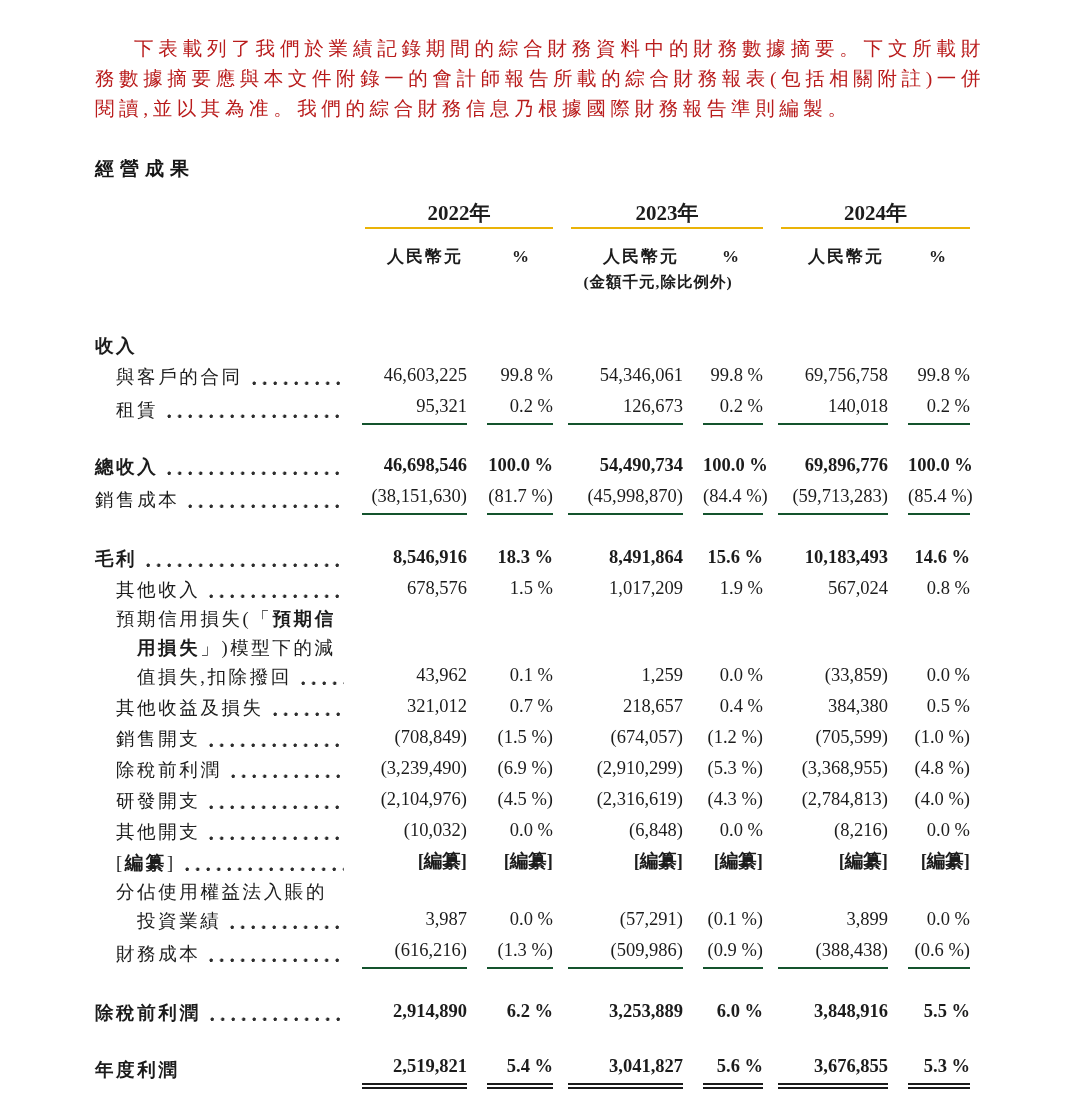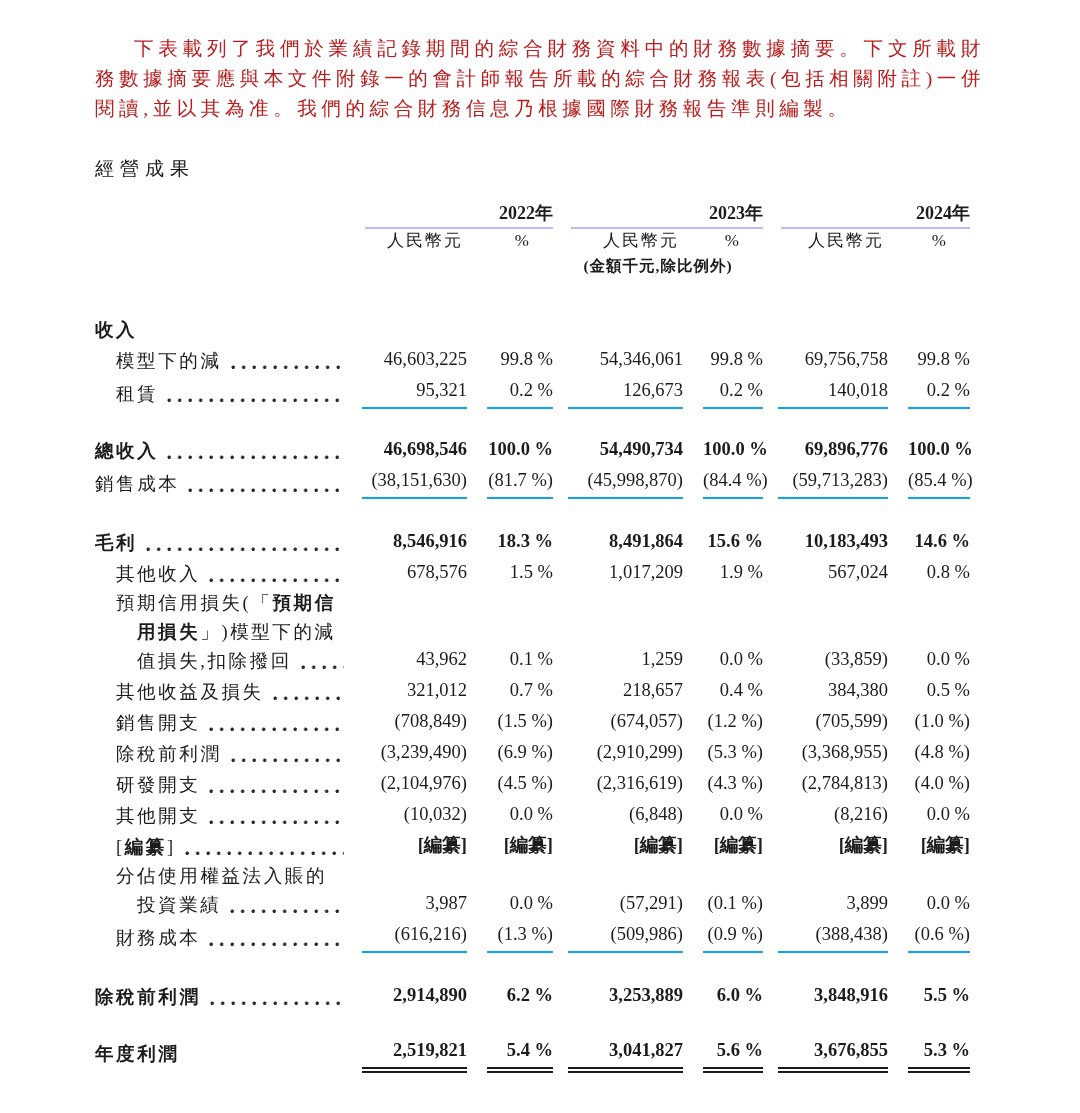--- a/index.html
+++ b/index.html
@@ -15,50 +15,50 @@
     font-size:20px;font-weight:bold;letter-spacing:7px;
     margin:6px 0 0 0;color:#161616;
   }
   p.intro{
     margin:26px 0 0 0;
     font-size:19.5px;line-height:30px;letter-spacing:4.6px;
     text-align:justify;text-indent:2em;color:#b91c1c;
   }
   h2.subhead{
     font-family:"Liberation Sans","DejaVu Sans",sans-serif;
-    font-size:19px;font-weight:normal;letter-spacing:6px;
+    font-size:19px;font-weight:bold;letter-spacing:6px;
     margin:32px 0 0 0;color:#161616;
   }
 
   table.fin{width:875px;border-collapse:collapse;table-layout:fixed;margin-top:20px;}
   .fin th,.fin td{padding:0;vertical-align:bottom;font-weight:normal;}
 
   
-  .yrow .yl{margin-left:18px;border-bottom:2px solid #c4b5fd;text-align:right;
-            padding-bottom:3px;font-weight:bold;font-size:18px;line-height:22px;}
-  .hrow th{font-weight:normal;font-size:17px;padding-top:0;line-height:24px;}
+  .yrow .yl{margin-left:18px;border-bottom:2px solid #eab308;text-align:center;
+            padding-bottom:3px;font-weight:bold;font-size:21px;line-height:22px;}
+  .hrow th{font-weight:bold;font-size:17px;padding-top:16px;line-height:24px;}
   .hrow .ah{text-align:right;padding-right:4px;letter-spacing:2px;}
   .hrow .ph{text-align:right;padding-right:24px;}
   .nrow .note{font-weight:bold;font-size:15.5px;text-align:center;
               letter-spacing:1px;white-space:nowrap;line-height:24px;padding-top:1px;margin-top:30px;}
 
   
   .drow td{font-size:18.5px;line-height:29px;}
   td.lbl{letter-spacing:2.6px;}
   .lab{display:flex;align-items:flex-end;}
   .ind1{flex:0 0 21px;} .ind2{flex:0 0 42px;}
   .bseg{font-weight:bold;}
   tr.b td.lbl,tr.b td.vc{font-weight:bold;}
   td.vc.b{font-weight:bold;}
   .dots{flex:1 1 auto;min-width:12px;height:5px;margin:0 3px 6px 9px;
         background-image:radial-gradient(circle at 2.2px 2.2px,#2b2b2b 1.5px,transparent 2px);
         background-size:10.5px 5px;background-repeat:repeat-x;background-position:left bottom;}
   td.amt{padding-left:15px;} td.pct{padding-left:20px;}
   td.vc .v{text-align:right;padding-bottom:2px;white-space:nowrap;}
-  tr.u1 td.vc .v{border-bottom:2px solid #0ea5e9;}
+  tr.u1 td.vc .v{border-bottom:2px solid #14532d;}
   tr.u2 td.vc .v{border-bottom:2px solid #1a1a1a;position:relative;}
   tr.u2 td.vc .v::after{content:"";position:absolute;left:0;right:0;bottom:-6px;height:2px;background:#1a1a1a;}
   tr.gaprow td{padding:0;}
 </style>
 </head>
 <body>
 
 <div class="page">
   <p class="intro">下表載列了我們於業績記錄期間的綜合財務資料中的財務數據摘要。下文所載財務數據摘要應與本文件附錄一的會計師報告所載的綜合財務報表(包括相關附註)一併閱讀,並以其為准。我們的綜合財務信息乃根據國際財務報告準則編製。</p>
   <h2 class="subhead">經營成果</h2>
@@ -128,21 +128,21 @@
             <div class="v"></div>
           </td>
           <td class="pct vc">
             <div class="v"></div>
           </td>
         </tr>
         <tr class="drow">
           <td class="lbl">
             <div class="lab">
               <span class="ind1"></span>
-              <span>模型下的減</span>
+              <span>與客戶的合同</span>
               <span class="dots"></span>
             </div>
           </td>
           <td class="amt vc">
             <div class="v">46,603,225</div>
           </td>
           <td class="pct vc">
             <div class="v">99.8 %</div>
           </td>
           <td class="amt vc">

